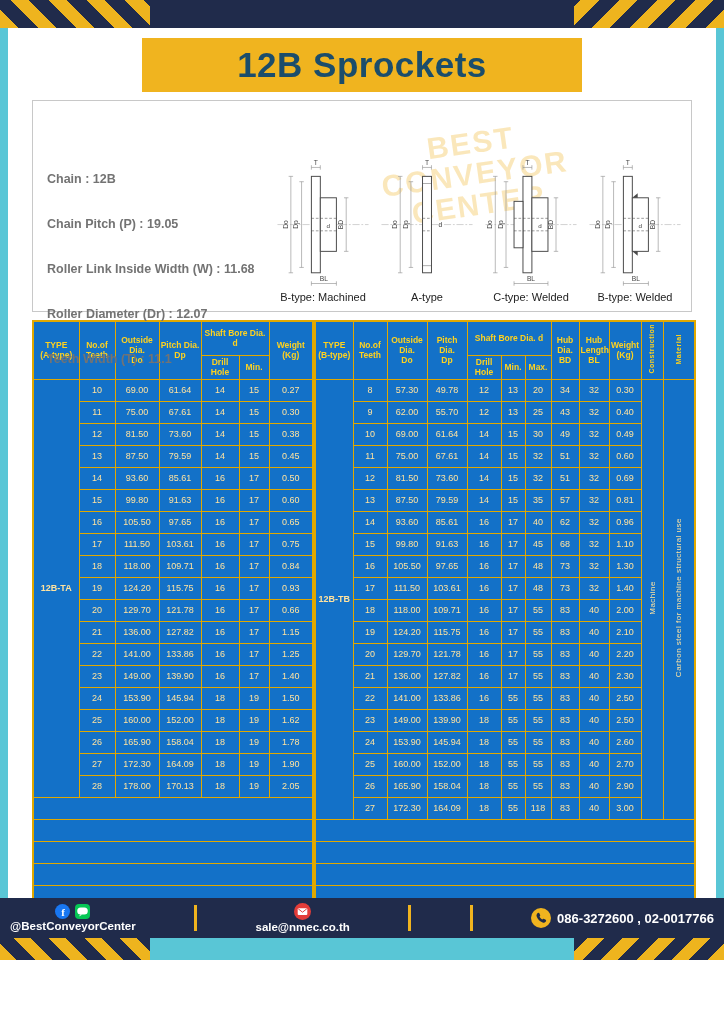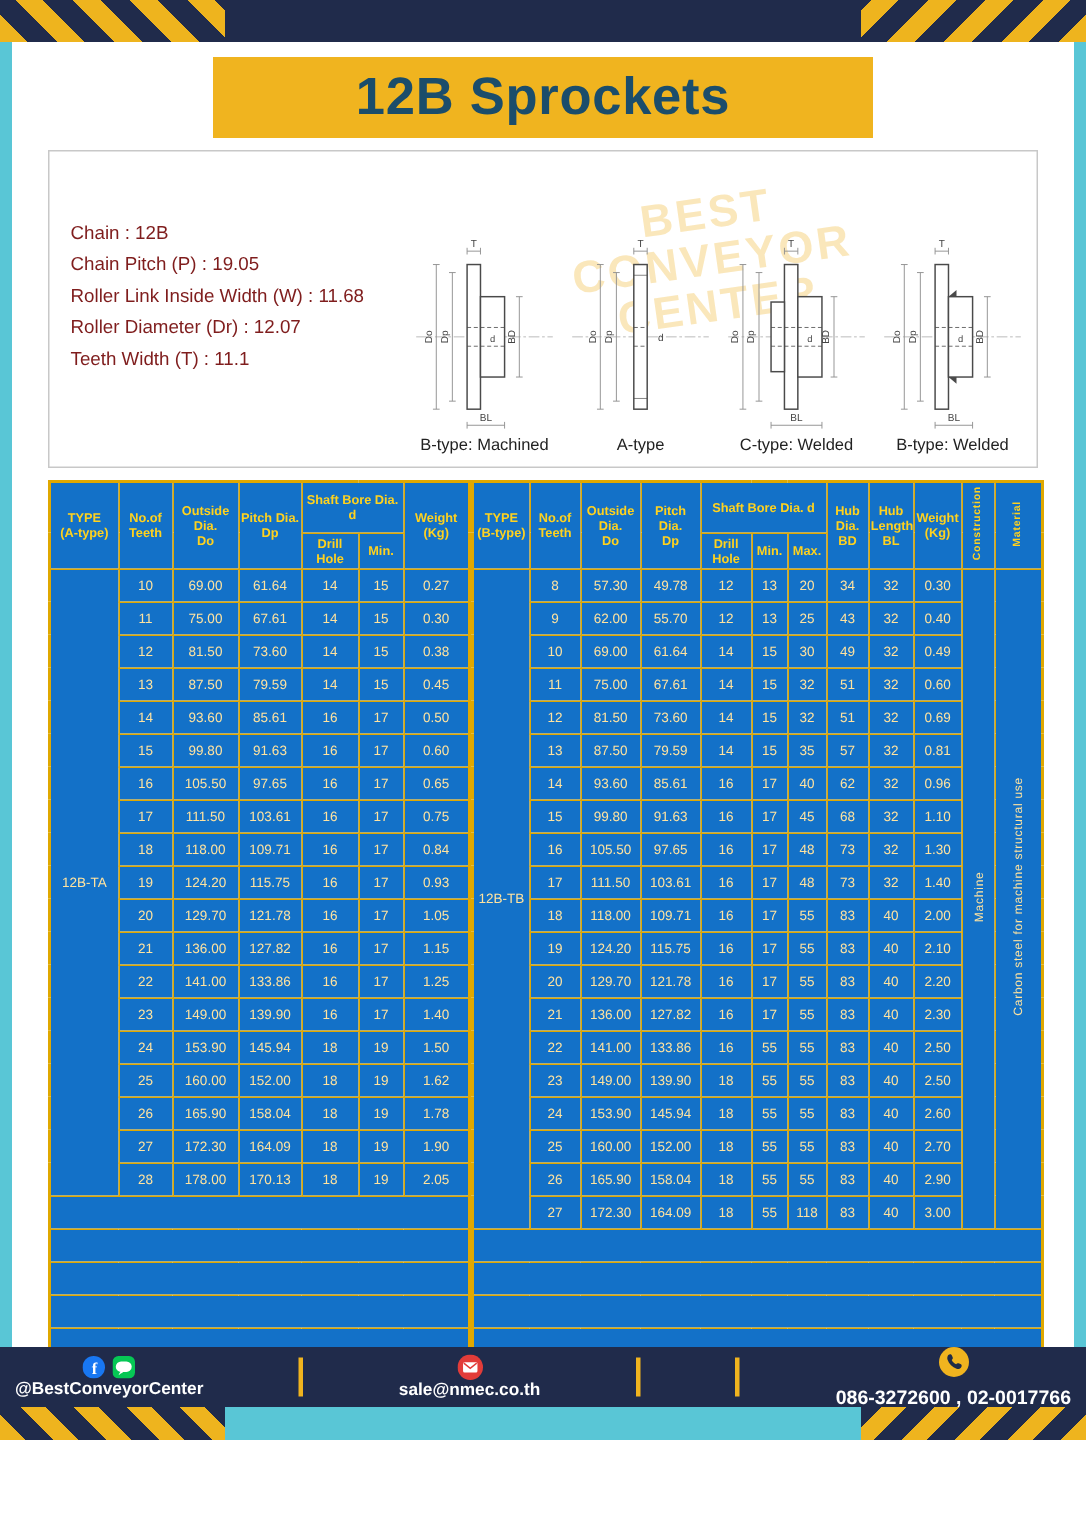--- a/index.html
+++ b/index.html
@@ -13,47 +13,47 @@
   .hz.right{right:0;background:repeating-linear-gradient(-45deg,#eeb41e 0 13px,#202b4b 13px 27px);}
 
   
   .content{position:absolute;top:28px;left:8px;right:8px;bottom:62px;background:#ffffff;overflow:hidden;}
 
   .banner{width:440px;height:54px;margin:10px auto 0;background:#f0b41f;display:flex;align-items:center;justify-content:center;}
   .banner h1{margin:0;font-size:35px;font-weight:800;color:#1b4d6b;letter-spacing:0.5px;}
 
   .infobox{position:relative;height:210px;margin:8px 24px 0;border:1px solid #c8c8c8;background:#fff;display:flex;}
   .specs{width:238px;padding:44px 0 0 14px;box-sizing:border-box;}
-  .spec-line{font-size:12.5px;font-weight:normal;color:#7f1d1d;line-height:21px;white-space:nowrap;}
+  .spec-line{font-size:12.5px;font-weight:bold;color:#737373;line-height:21px;white-space:nowrap;margin-top:24px;}
   .diagrams{flex:1;display:flex;align-items:flex-end;justify-content:space-around;padding:6px 4px 8px 0;position:relative;}
   .fig{text-align:center;position:relative;z-index:2;}
   .fig svg{display:block;margin:0 auto;}
   .cap{font-size:11px;color:#222;margin-top:1px;}
   .watermark{position:absolute;left:110px;top:26px;z-index:1;color:rgba(240,176,30,0.30);font-weight:800;text-align:center;font-size:30px;line-height:31px;transform:rotate(-8deg);pointer-events:none;letter-spacing:2px;}
   .watermark span{display:block;}
 
   
   .tables{margin:8px 24px 0;display:flex;align-items:flex-start;}
   .tables table{border-collapse:collapse;table-layout:fixed;border:2px solid #e0a800;}
   .ta{width:280px;}
   .tb{width:380px;}
   .tables th,.tables td{border:1px solid #e0a800;background:#1371c8;text-align:center;vertical-align:middle;padding:0 1px;overflow:hidden;}
   .tables th{color:#ffd21e;font-weight:bold;font-size:8.5px;line-height:10px;}
   .tables td{color:#ffe3a0;font-size:9px;}
   .tables thead tr:first-child{height:34px;}
   .tables thead tr:last-child{height:24px;}
   .tables tbody tr{height:22px;}
-  .type-val{font-weight:normal;font-size:9.5px;color:#ffd21e;}
+  .type-val{font-weight:bold;font-size:9.5px;color:#ffd21e;}
   .vert{writing-mode:vertical-rl;transform:rotate(180deg);display:inline-block;font-size:8px;white-space:nowrap;letter-spacing:0.5px;}
   th .vert{font-size:7px;}
 
   
   .footer{position:absolute;left:0;right:0;bottom:22px;height:40px;background:#202b4b;display:flex;align-items:center;justify-content:space-between;padding:0 10px;z-index:3;}
   .fgroup{display:flex;flex-direction:column;align-items:center;justify-content:center;gap:1px;}
-  .fgroup-row{display:flex;flex-direction:column;align-items:center;gap:6px;}
+  .fgroup-row{display:flex;flex-direction:row;align-items:center;gap:6px;}
   .iconrow{display:flex;gap:5px;align-items:center;}
   .ftext{color:#ffffff;font-weight:bold;font-size:11.5px;white-space:nowrap;}
   .divider{width:3px;height:26px;background:#f0b41f;flex:0 0 auto;}
 
   .bottomstrip{position:absolute;left:0;right:0;bottom:0;height:22px;background:#59c6d6;}
   .bottomstrip .bhz{position:absolute;top:0;bottom:0;width:150px;}
   .bottomstrip .bhz.left{left:0;background:repeating-linear-gradient(45deg,#eeb41e 0 12px,#202b4b 12px 25px);}
   .bottomstrip .bhz.right{right:0;background:repeating-linear-gradient(-45deg,#eeb41e 0 12px,#202b4b 12px 25px);}
 </style>
 </head>
@@ -332,21 +332,21 @@
               <td>16</td>
               <td>17</td>
               <td>0.93</td>
             </tr>
             <tr>
               <td>20</td>
               <td>129.70</td>
               <td>121.78</td>
               <td>16</td>
               <td>17</td>
-              <td>1.05</td>
+              <td>0.66</td>
             </tr>
             <tr>
               <td>21</td>
               <td>136.00</td>
               <td>127.82</td>
               <td>16</td>
               <td>17</td>
               <td>1.15</td>
             </tr>
             <tr>

